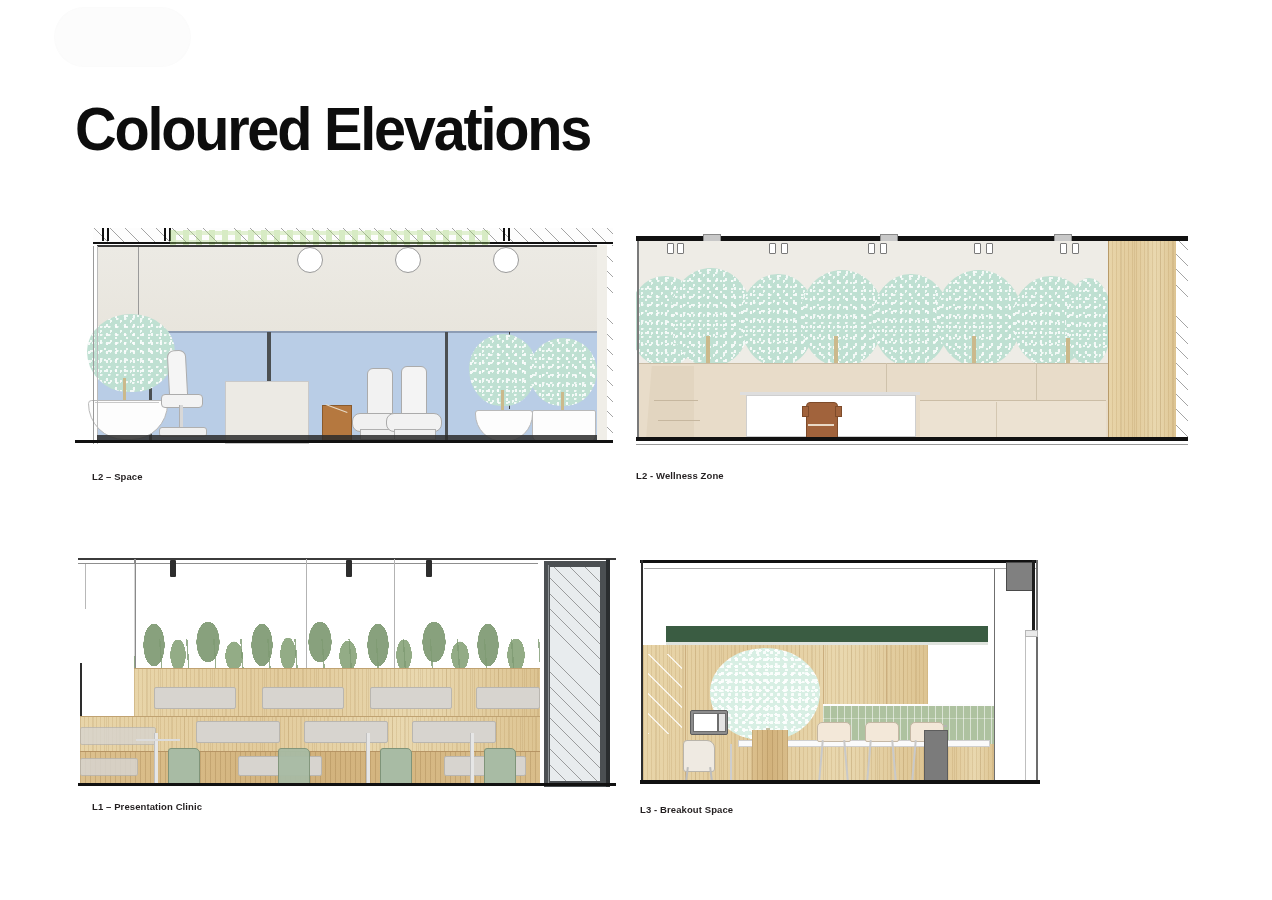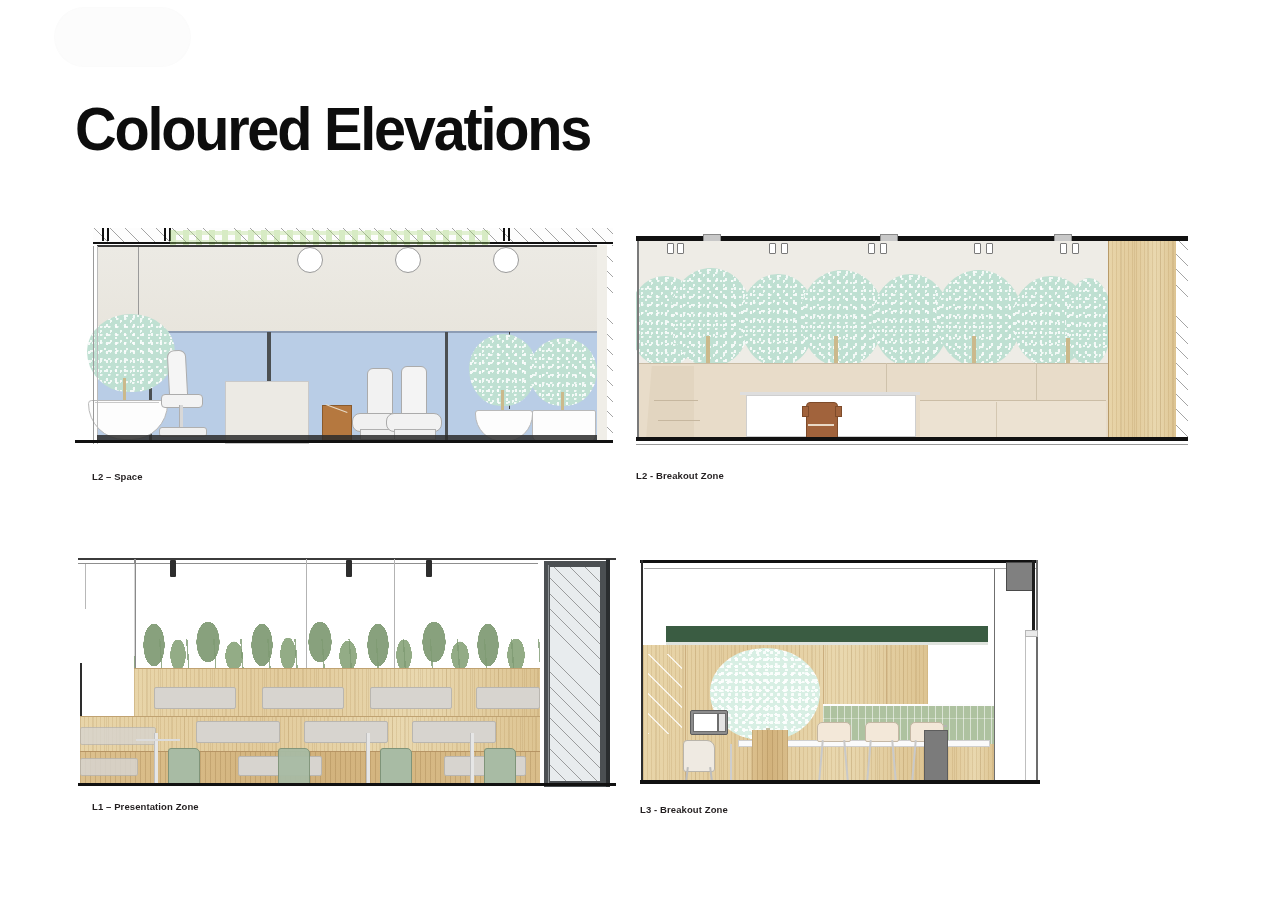--- a/index.html
+++ b/index.html
@@ -212,21 +212,21 @@
     <div class="abs" style="left:472px;top:9px;width:1px;height:200px;background:#b89a68;"></div>
 
     <div class="abs hatch-diag" style="left:540px;top:9px;width:12px;height:200px;background-color:#fff;"></div>
 
     <div class="abs" style="left:1px;top:9px;width:1.5px;height:200px;background:#7a7a7a;"></div>
 
     <div class="floor-line" style="left:0;top:205px;width:552px;height:4px;"></div>
     <div class="abs" style="left:0;top:212px;width:552px;height:1px;background:#9a9a9a;"></div>
   </div>
 
-  <div class="caption" style="left:0px;top:238px;">L2 - Breakout Zone</div>
+  <div class="caption" style="left:0px;top:238px;">L2 - Wellness Zone</div>
 </div>
 
 <div class="panel" style="left:78px;top:555px;width:538px;height:235px;">
   <div class="draw" style="left:0;top:0;width:538px;height:235px;">
 
     <div class="abs" style="left:0;top:3px;width:538px;height:2px;background:#3b3b3b;"></div>
     <div class="abs" style="left:0;top:8px;width:460px;height:1px;background:#8f8f8f;"></div>
 
     <div class="abs whitefill" style="left:2px;top:9px;width:460px;height:222px;"></div>
 
@@ -296,21 +296,21 @@
     <div class="abs" style="left:392px;top:178px;width:3px;height:50px;background:#e6e6e6;border-left:1px solid #c0c0c0;"></div>
 
     <div class="abs" style="left:466px;top:6px;width:62px;height:226px;background:#4b4f52;"></div>
     <div class="abs hatch-diag" style="left:472px;top:12px;width:50px;height:214px;background-color:#e8ecee;"></div>
     <div class="abs" style="left:470px;top:10px;width:1px;height:218px;background:#8e9396;"></div>
     <div class="abs" style="left:528px;top:4px;width:4px;height:228px;background:#2a2d2f;"></div>
 
     <div class="floor-line" style="left:0;top:228px;width:538px;height:3px;"></div>
   </div>
 
-  <div class="caption" style="left:14px;top:246px;">L1 – Presentation Zone</div>
+  <div class="caption" style="left:14px;top:246px;">L1 – Presentation Clinic</div>
 </div>
 
 <div class="panel" style="left:640px;top:558px;width:412px;height:232px;">
   <div class="draw" style="left:0;top:0;width:412px;height:232px;">
 
     <div class="abs" style="left:0;top:2px;width:396px;height:3px;background:#111;"></div>
     <div class="abs" style="left:4px;top:10px;width:392px;height:1px;background:#a8a8a8;"></div>
 
     <div class="abs whitefill" style="left:3px;top:11px;width:390px;height:212px;"></div>
 
@@ -377,14 +377,14 @@
 
     <div class="abs" style="left:366px;top:4px;width:26px;height:27px;background:#808080;border:1px solid #4a4a4a;"></div>
     <div class="abs" style="left:392px;top:2px;width:3px;height:75px;background:#1e1e1e;"></div>
     <div class="abs" style="left:396px;top:2px;width:1.5px;height:224px;background:#6d6d6d;"></div>
     <div class="abs" style="left:385px;top:74px;width:1px;height:150px;background:#bfbfbf;"></div>
     <div class="abs" style="left:385px;top:72px;width:11px;height:5px;background:#eaeaea;border:1px solid #b5b5b5;"></div>
 
     <div class="floor-line" style="left:0;top:222px;width:400px;height:4px;"></div>
   </div>
 
-  <div class="caption" style="left:0px;top:246px;">L3 - Breakout Zone</div>
+  <div class="caption" style="left:0px;top:246px;">L3 - Breakout Space</div>
 </div>
 
 </body></html>

